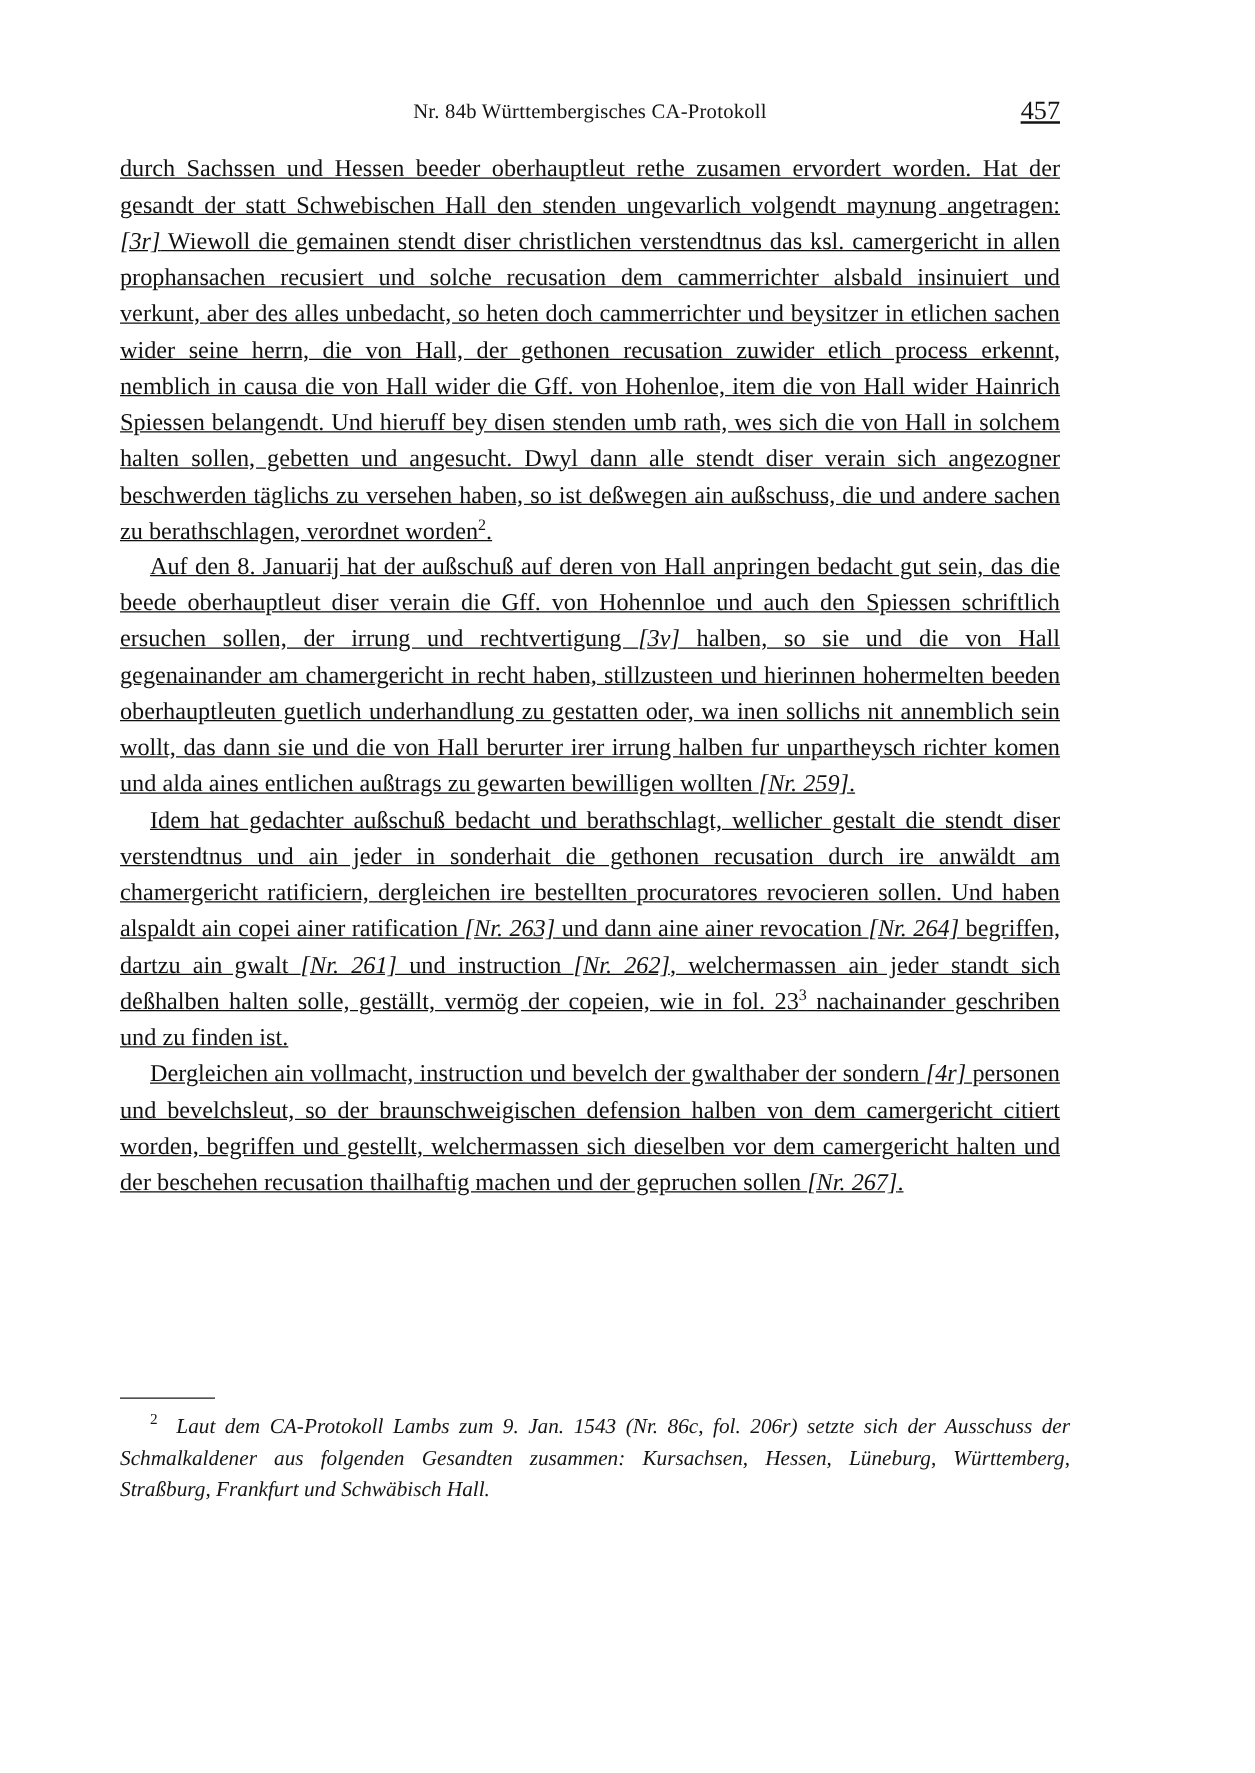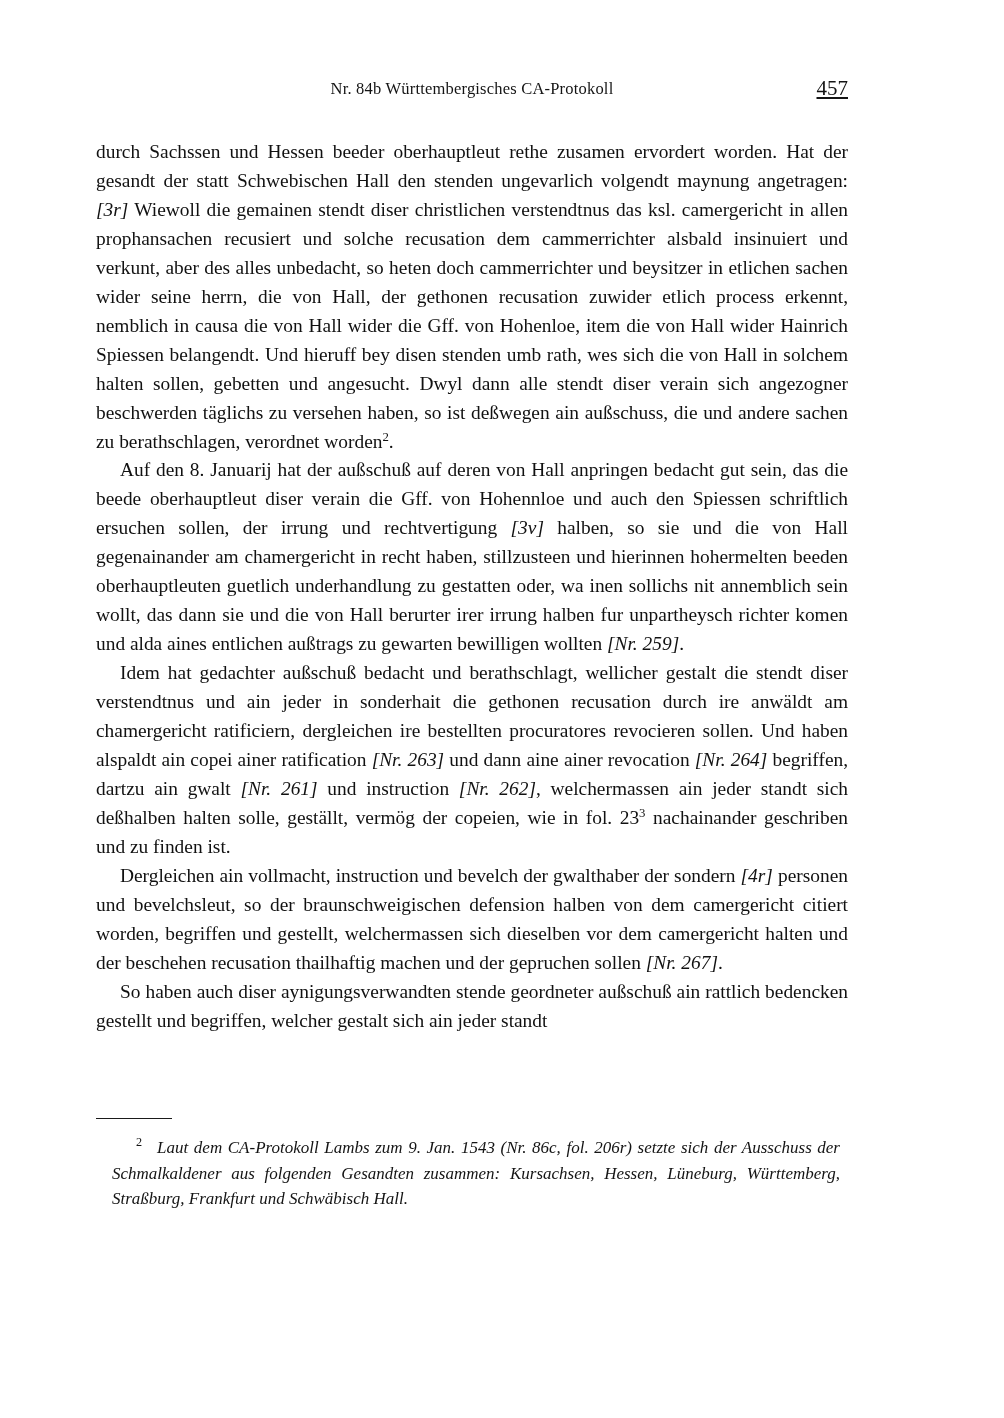--- a/index.html
+++ b/index.html
@@ -51,22 +51,23 @@
     font-size: 21px;
     line-height: 26px;
     color: #141414;
     text-decoration: underline;
   }
 
   
   .textblock {
     position: absolute;
     left: 96px;
-    top: 138px;
+    top: 122px;
     width: 752px;
+    text-decoration: underline;
   }
   .para {
     margin: 0;
     font-size: 19.4px;
     line-height: 28.95px;
     text-align: justify;
     text-justify: inter-word;
     text-indent: 24px;
     color: #111111;
     hyphens: manual;
@@ -91,21 +92,21 @@
     top: 1118px;
     width: 760px;
   }
   .fn-rule {
     width: 76px;
     height: 1.4px;
     background: #1a1a1a;
     margin: 0 0 9px 0;
   }
   .fn {
-    margin: 16px;
+    margin: 0;
     font-size: 17px;
     line-height: 25.4px;
     font-style: italic;
     text-align: justify;
     text-justify: inter-word;
     color: #141414;
   }
   .fn-marker {
     font-style: normal;
     font-size: 12.2px;
@@ -123,21 +124,20 @@
   <div class="runhead">
     <div class="runhead-title">Nr. 84b Württembergisches CA-Protokoll</div>
     <div class="runhead-folio">457</div>
   </div>
 
   <div class="textblock" id="textblock">
       <p class="para first"><span>durch Sachssen und Hessen beeder oberhauptleut rethe zusamen ervordert worden. Hat der gesandt der statt Schwebischen Hall den stenden ungevarlich volgendt maynung angetragen: </span><i>[3r]</i><span> Wiewoll die gemainen stendt diser christlichen verstendtnus das ksl. camergericht in allen prophansachen recusiert und solche recusation dem cammerrichter alsbald insinuiert und verkunt, aber des alles unbedacht, so heten doch cammerrichter und beysitzer in etlichen sachen wider seine herrn, die von Hall, der gethonen recusation zuwider etlich process erkennt, nemblich in causa die von Hall wider die Gff. von Hohenloe, item die von Hall wider Hainrich Spiessen belangendt. Und hieruff bey disen stenden umb rath, wes sich die von Hall in solchem halten sollen, gebetten und angesucht. Dwyl dann alle stendt diser verain sich angezogner beschwerden täglichs zu versehen haben, so ist deßwegen ain außschuss, die und andere sachen zu berathschlagen, verordnet worden</span><sup>2</sup><span>.</span></p>
       <p class="para"><span>Auf den 8. Januarij hat der außschuß auf deren von Hall anpringen bedacht gut sein, das die beede oberhauptleut diser verain die Gff. von Hohennloe und auch den Spiessen schriftlich ersuchen sollen, der irrung und rechtvertigung </span><i>[3v]</i><span> halben, so sie und die von Hall gegenainander am chamergericht in recht haben, stillzusteen und hierinnen hohermelten beeden oberhauptleuten guetlich underhandlung zu gestatten oder, wa inen sollichs nit annemblich sein wollt, das dann sie und die von Hall berurter irer irrung halben fur unpartheysch richter komen und alda aines entlichen außtrags zu gewarten bewilligen wollten </span><i>[Nr. 259]</i><span>.</span></p>
       <p class="para"><span>Idem hat gedachter außschuß bedacht und berathschlagt, wellicher gestalt die stendt diser verstendtnus und ain jeder in sonderhait die gethonen recusation durch ire anwäldt am chamergericht ratificiern, dergleichen ire bestellten procuratores revocieren sollen. Und haben alspaldt ain copei ainer ratification </span><i>[Nr. 263]</i><span> und dann aine ainer revocation </span><i>[Nr. 264]</i><span> begriffen, dartzu ain gwalt </span><i>[Nr. 261]</i><span> und instruction </span><i>[Nr. 262]</i><span>, welchermassen ain jeder standt sich deßhalben halten solle, geställt, vermög der copeien, wie in fol. 23</span><sup>3</sup><span> nachainander geschriben und zu finden ist.</span></p>
       <p class="para"><span>Dergleichen ain vollmacht, instruction und bevelch der gwalthaber der sondern </span><i>[4r]</i><span> personen und bevelchsleut, so der braunschweigischen defension halben von dem camergericht citiert worden, begriffen und gestellt, welchermassen sich dieselben vor dem camergericht halten und der beschehen recusation thailhaftig machen und der gepruchen sollen </span><i>[Nr. 267]</i><span>.</span></p>
-      <p class="para"><span>So haben auch diser aynigungsverwandten stende geordneter außschuß ain rattlich bedencken gestellt und begriffen, welcher gestalt sich ain jeder standt</span></p>
     </div>
 
   <div class="footnotes">
     <div class="fn-rule"></div>
     <div id="footnote-list">
         <p class="fn"><span class="fn-marker">2</span><span>Laut dem CA-Protokoll Lambs zum 9. Jan. 1543 (Nr. 86c, fol. 206r) setzte sich der Ausschuss der Schmalkaldener aus folgenden Gesandten zusammen: Kursachsen, Hessen, Lüneburg, Württemberg, Straßburg, Frankfurt und Schwäbisch Hall.</span></p>
       </div>
   </div>
 
 </div>

